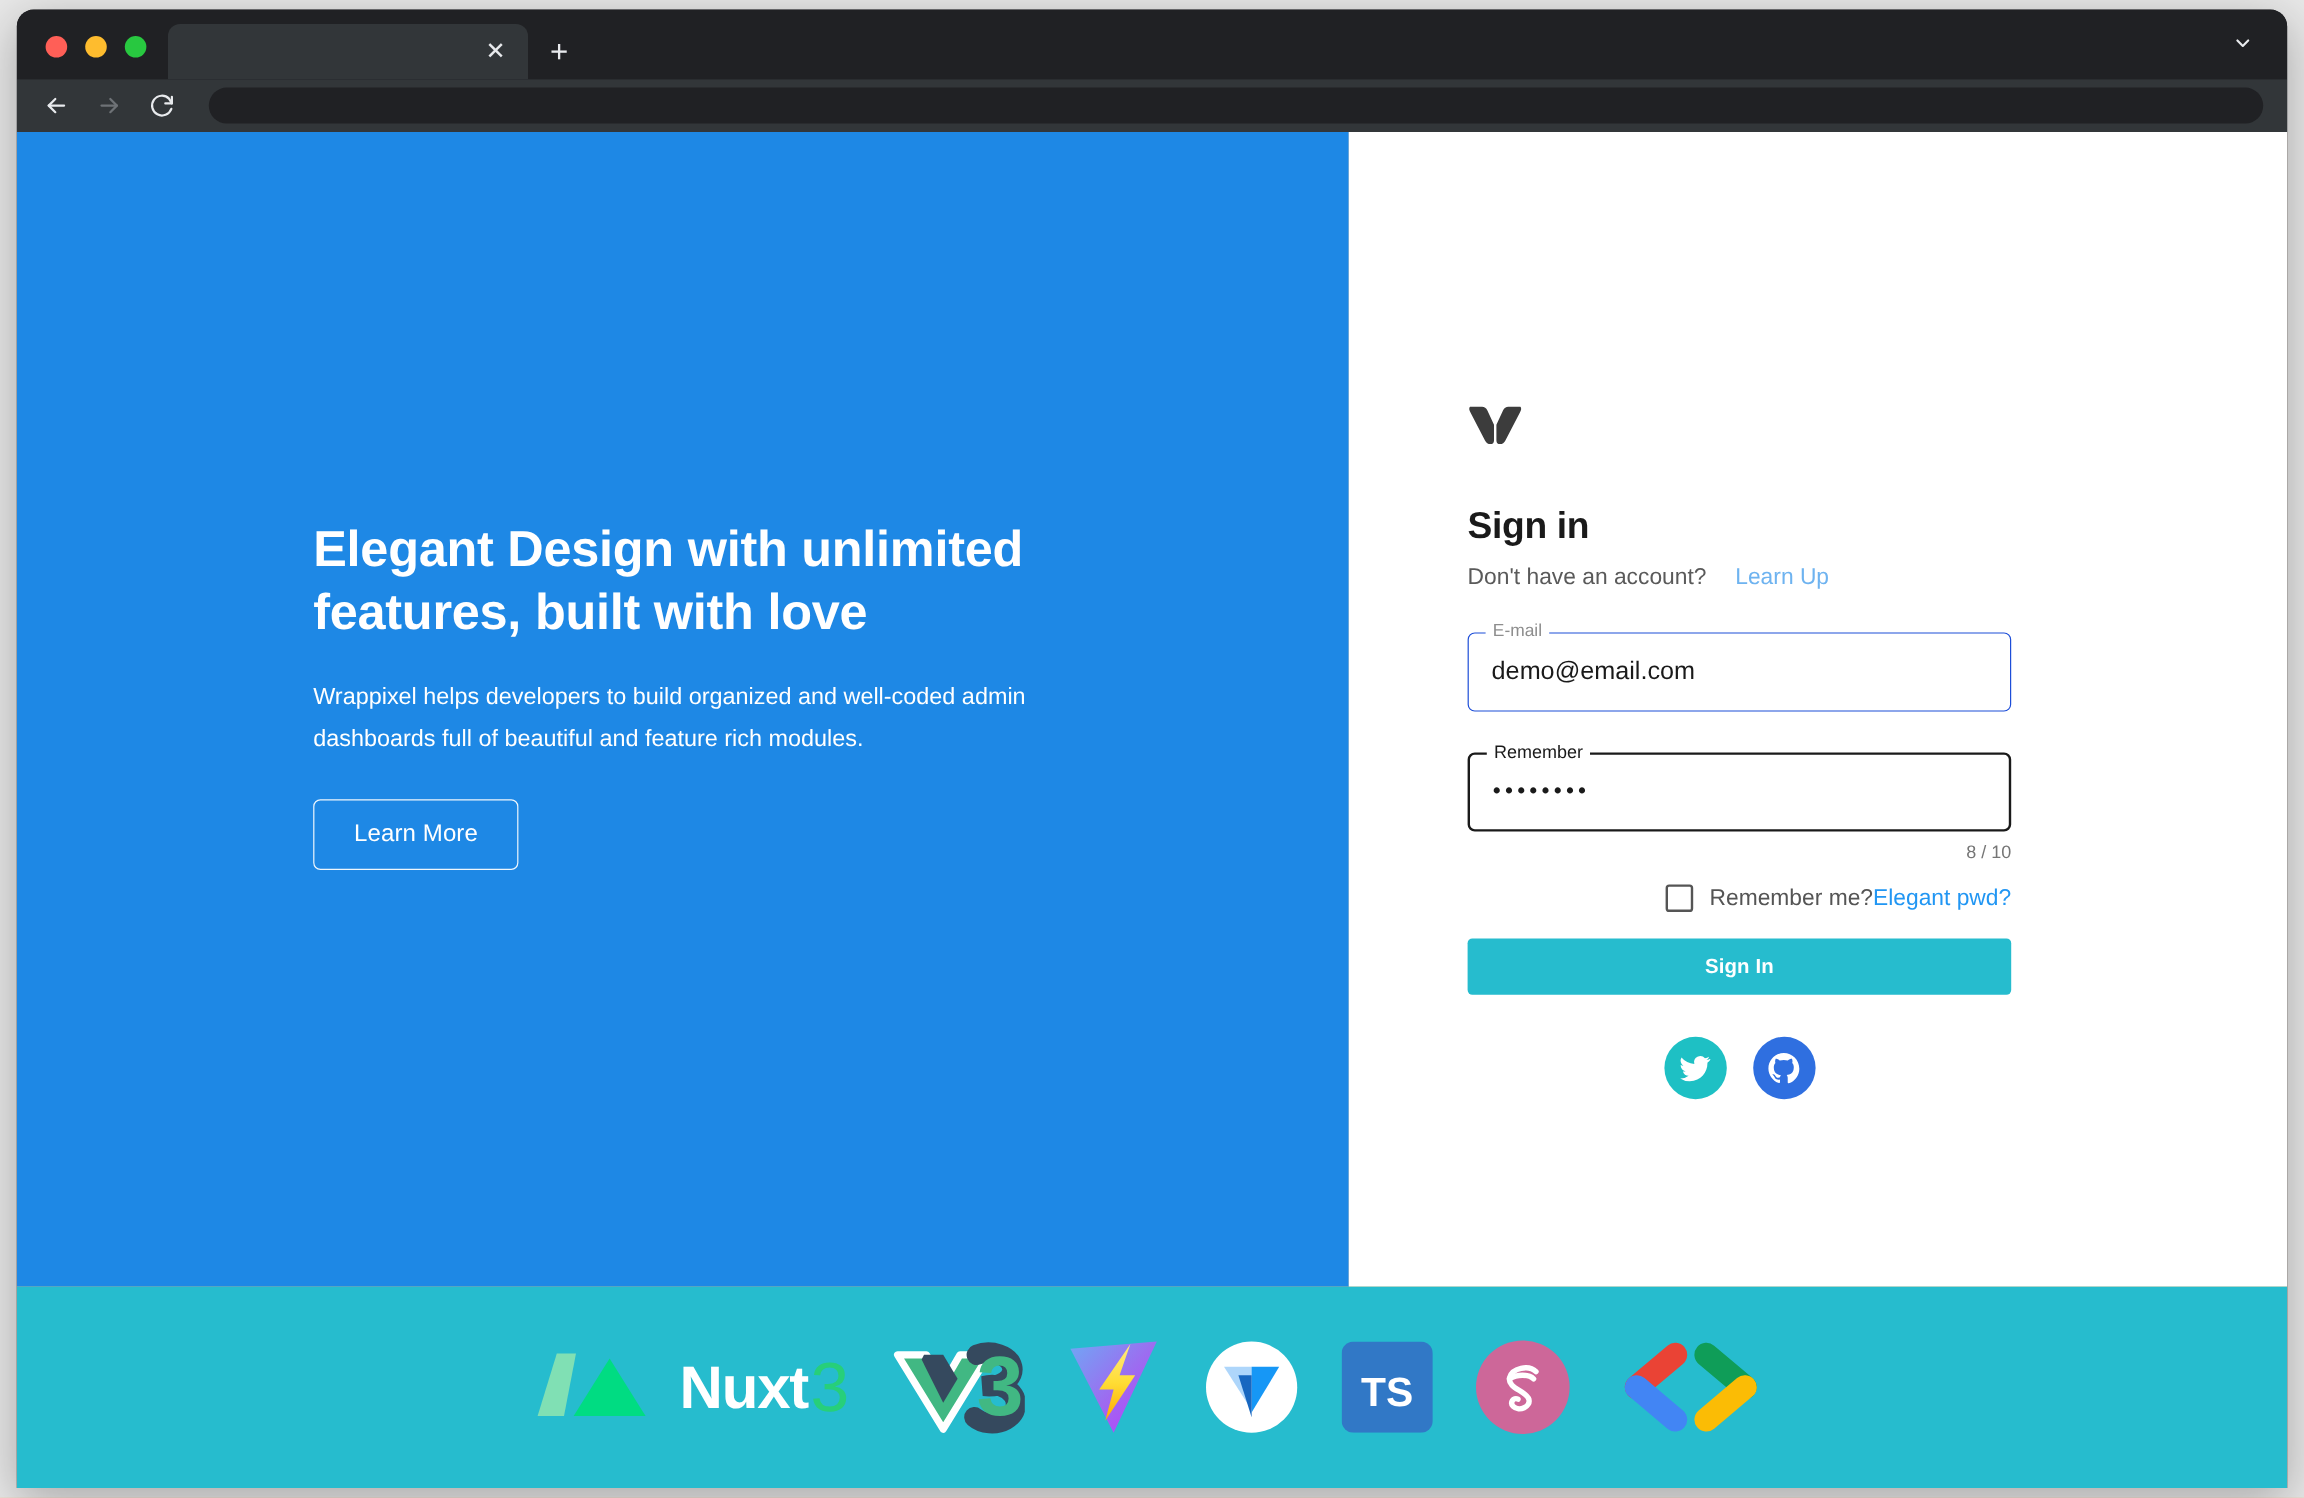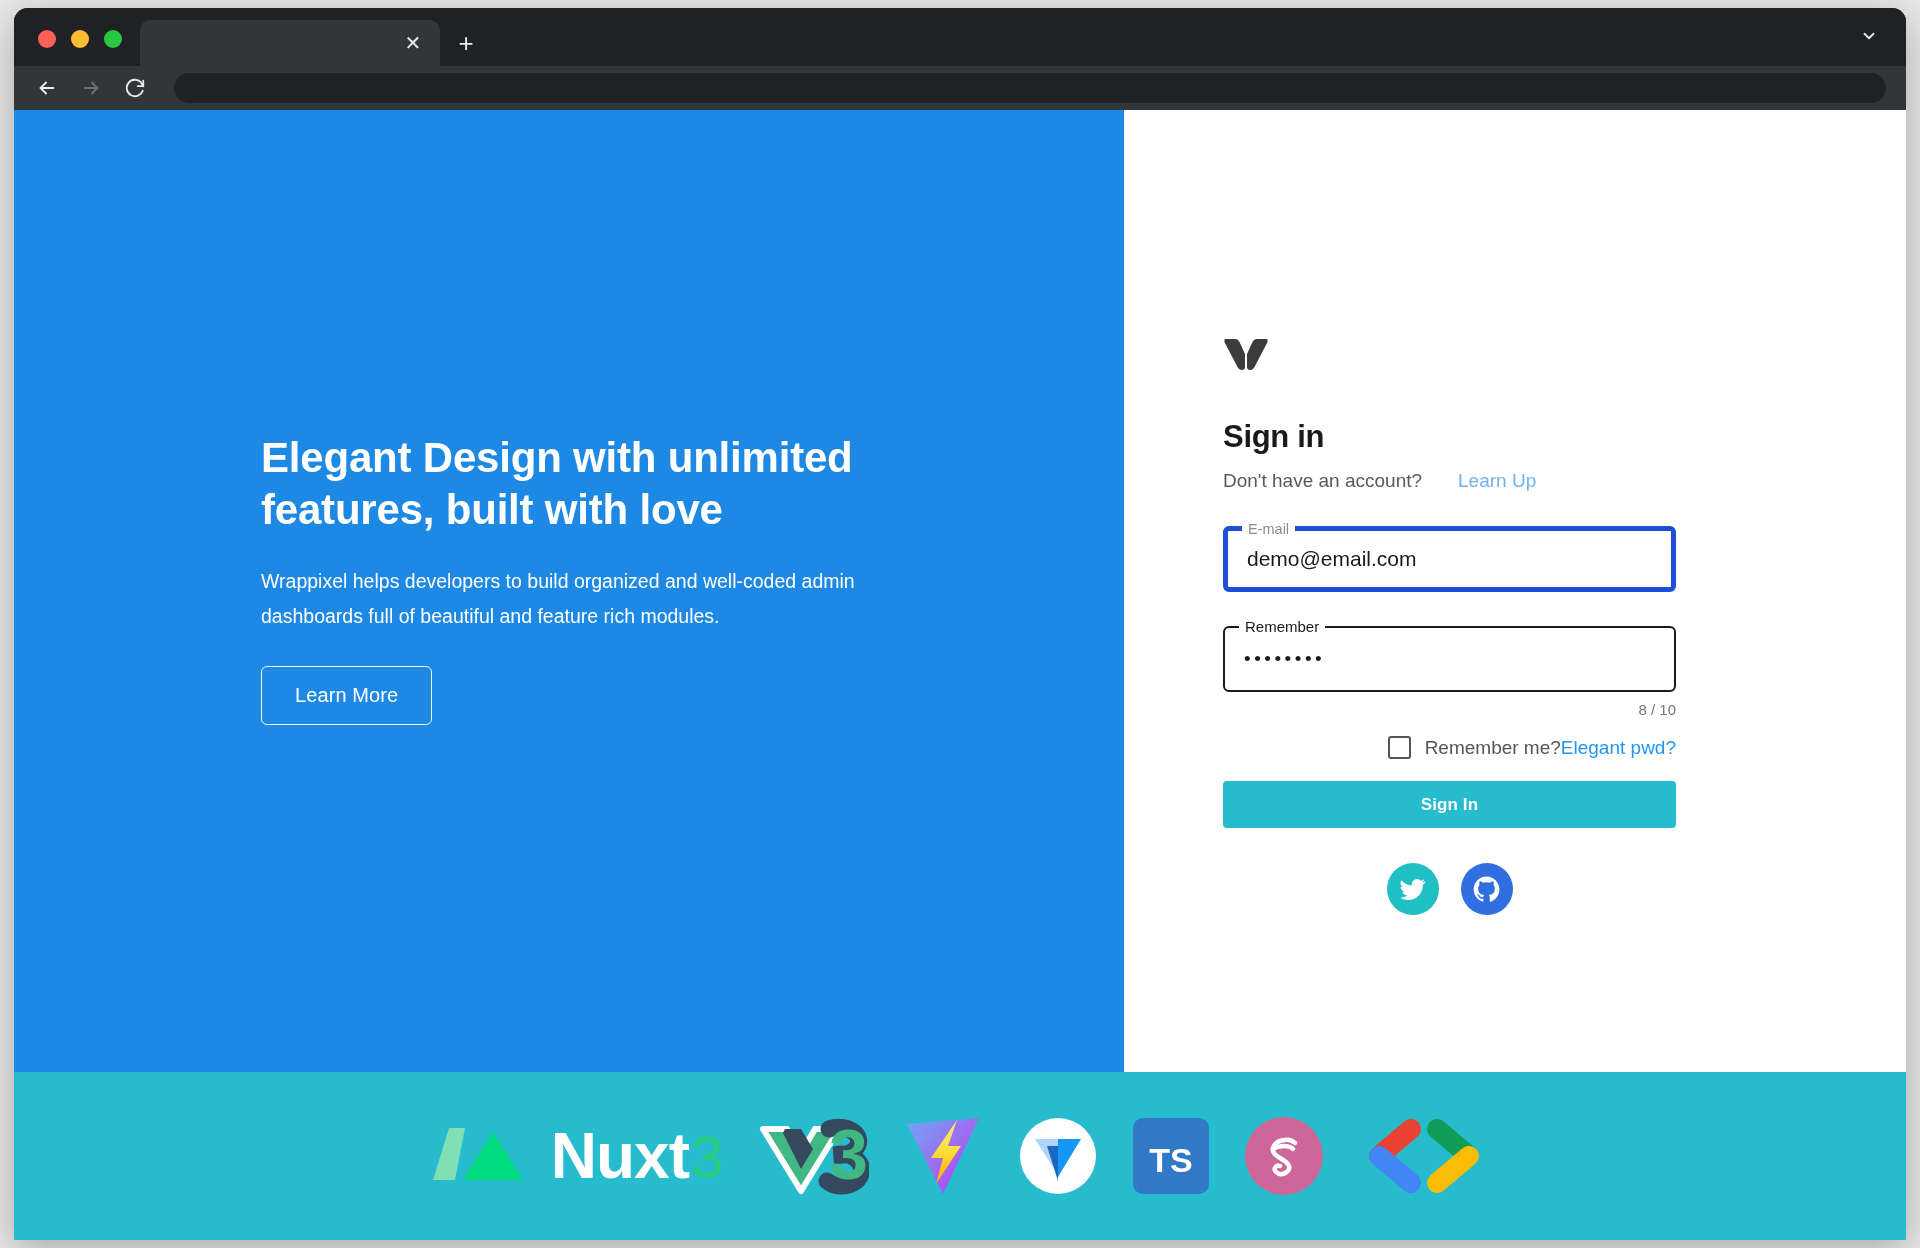--- a/index.html
+++ b/index.html
@@ -184,37 +184,37 @@
   .signin-title {
     font-size: 31px;
     font-weight: 700;
     color: #1a1a1a;
     letter-spacing: -0.3px;
   }
   .account-row {
     margin-top: 15px;
     display: flex;
     align-items: baseline;
-    gap: 36px;
+    gap: 24px;
     font-size: 19px;
   }
   .account-q { color: #5a5a5a; }
   .signup-link {
     color: #6eb3f0;
     text-decoration: none;
     font-weight: 500;
     cursor: pointer;
   }
 
   
   .field { position: relative; margin-top: 34px; }
   .field-box {
     position: relative;
     height: 66px;
-    border: 5px solid #1d4ed8;
+    border: 1px solid #1d4ed8;
     border-radius: 6px;
     display: flex;
     align-items: center;
     padding: 0 19px;
     background: #fff;
   }
   .field.focused .field-box {
     border: 2px solid #1a1a1a;
   }
   .field-legend {
@@ -315,21 +315,21 @@
     justify-content: center;
     gap: 34px;
   }
   .tech-logo {
     display: flex;
     align-items: center;
     justify-content: center;
     height: 100px;
   }
   .nuxt-word {
-    font-size: 64px;
+    font-size: 50px;
     font-weight: 700;
     color: #ffffff;
     letter-spacing: -1px;
   }
   .nuxt-three {
     font-size: 58px;
     font-weight: 500;
     color: #27cf7a;
     margin-left: 2px;
   }

